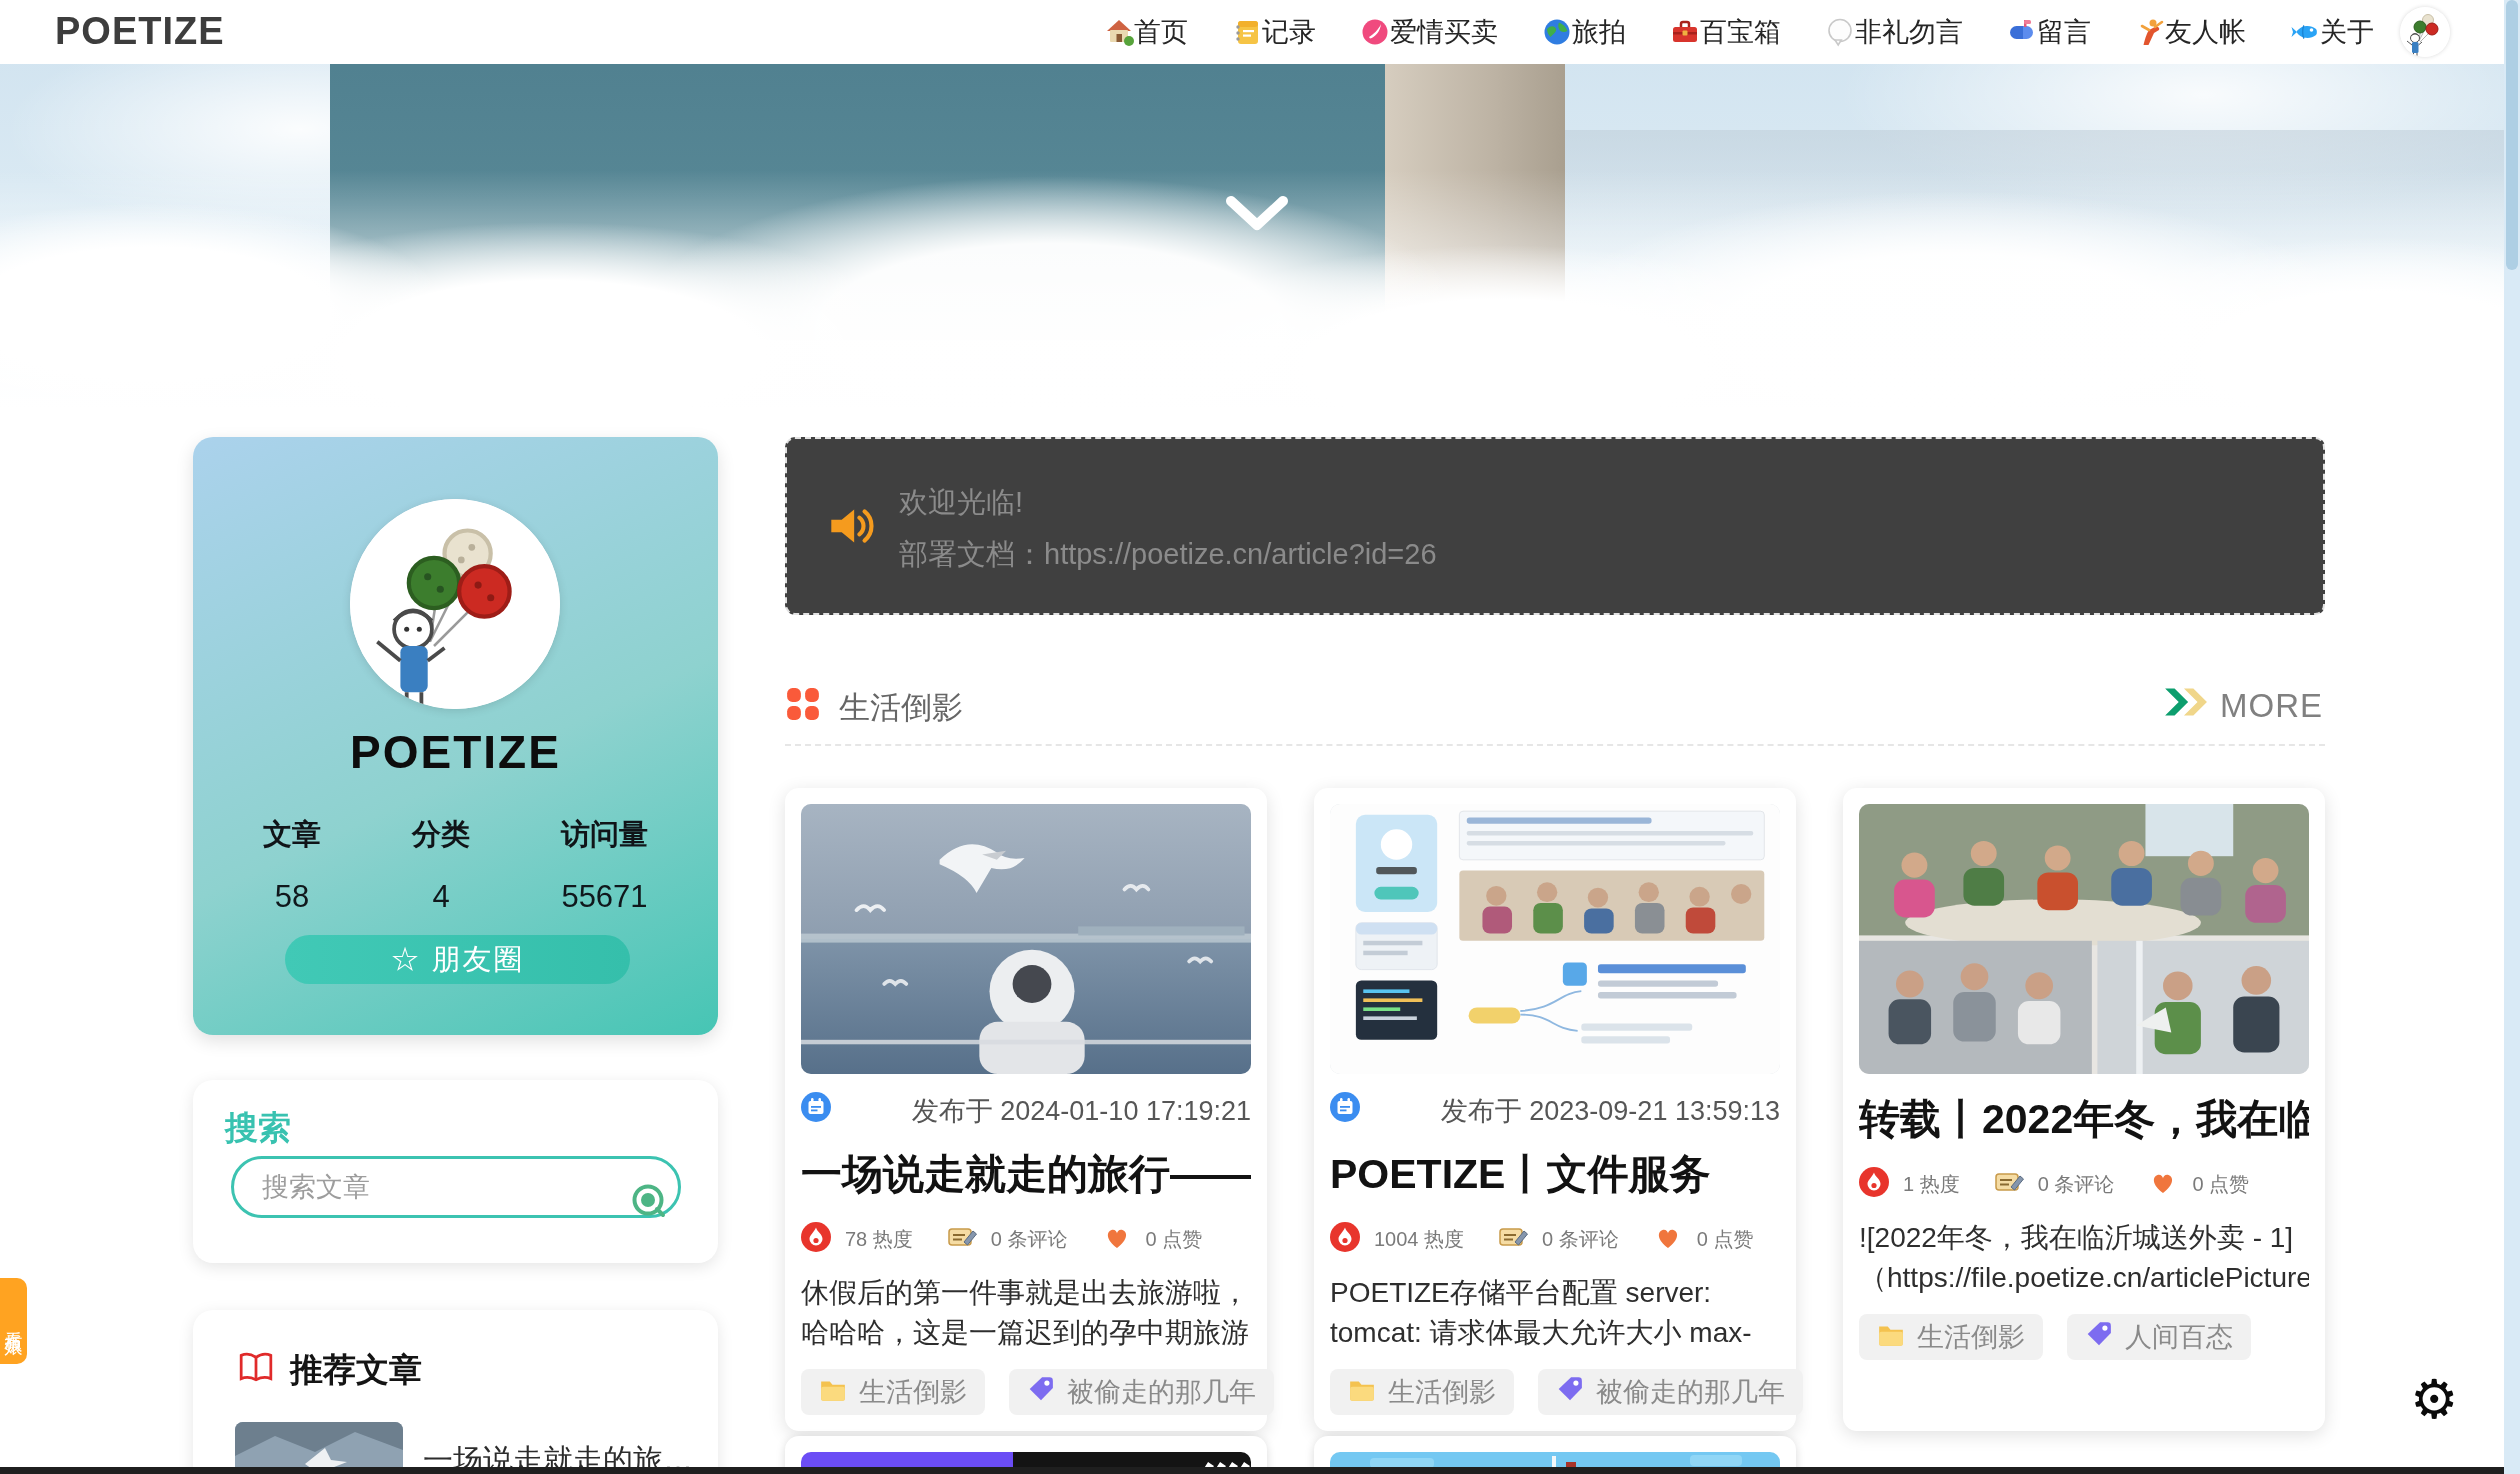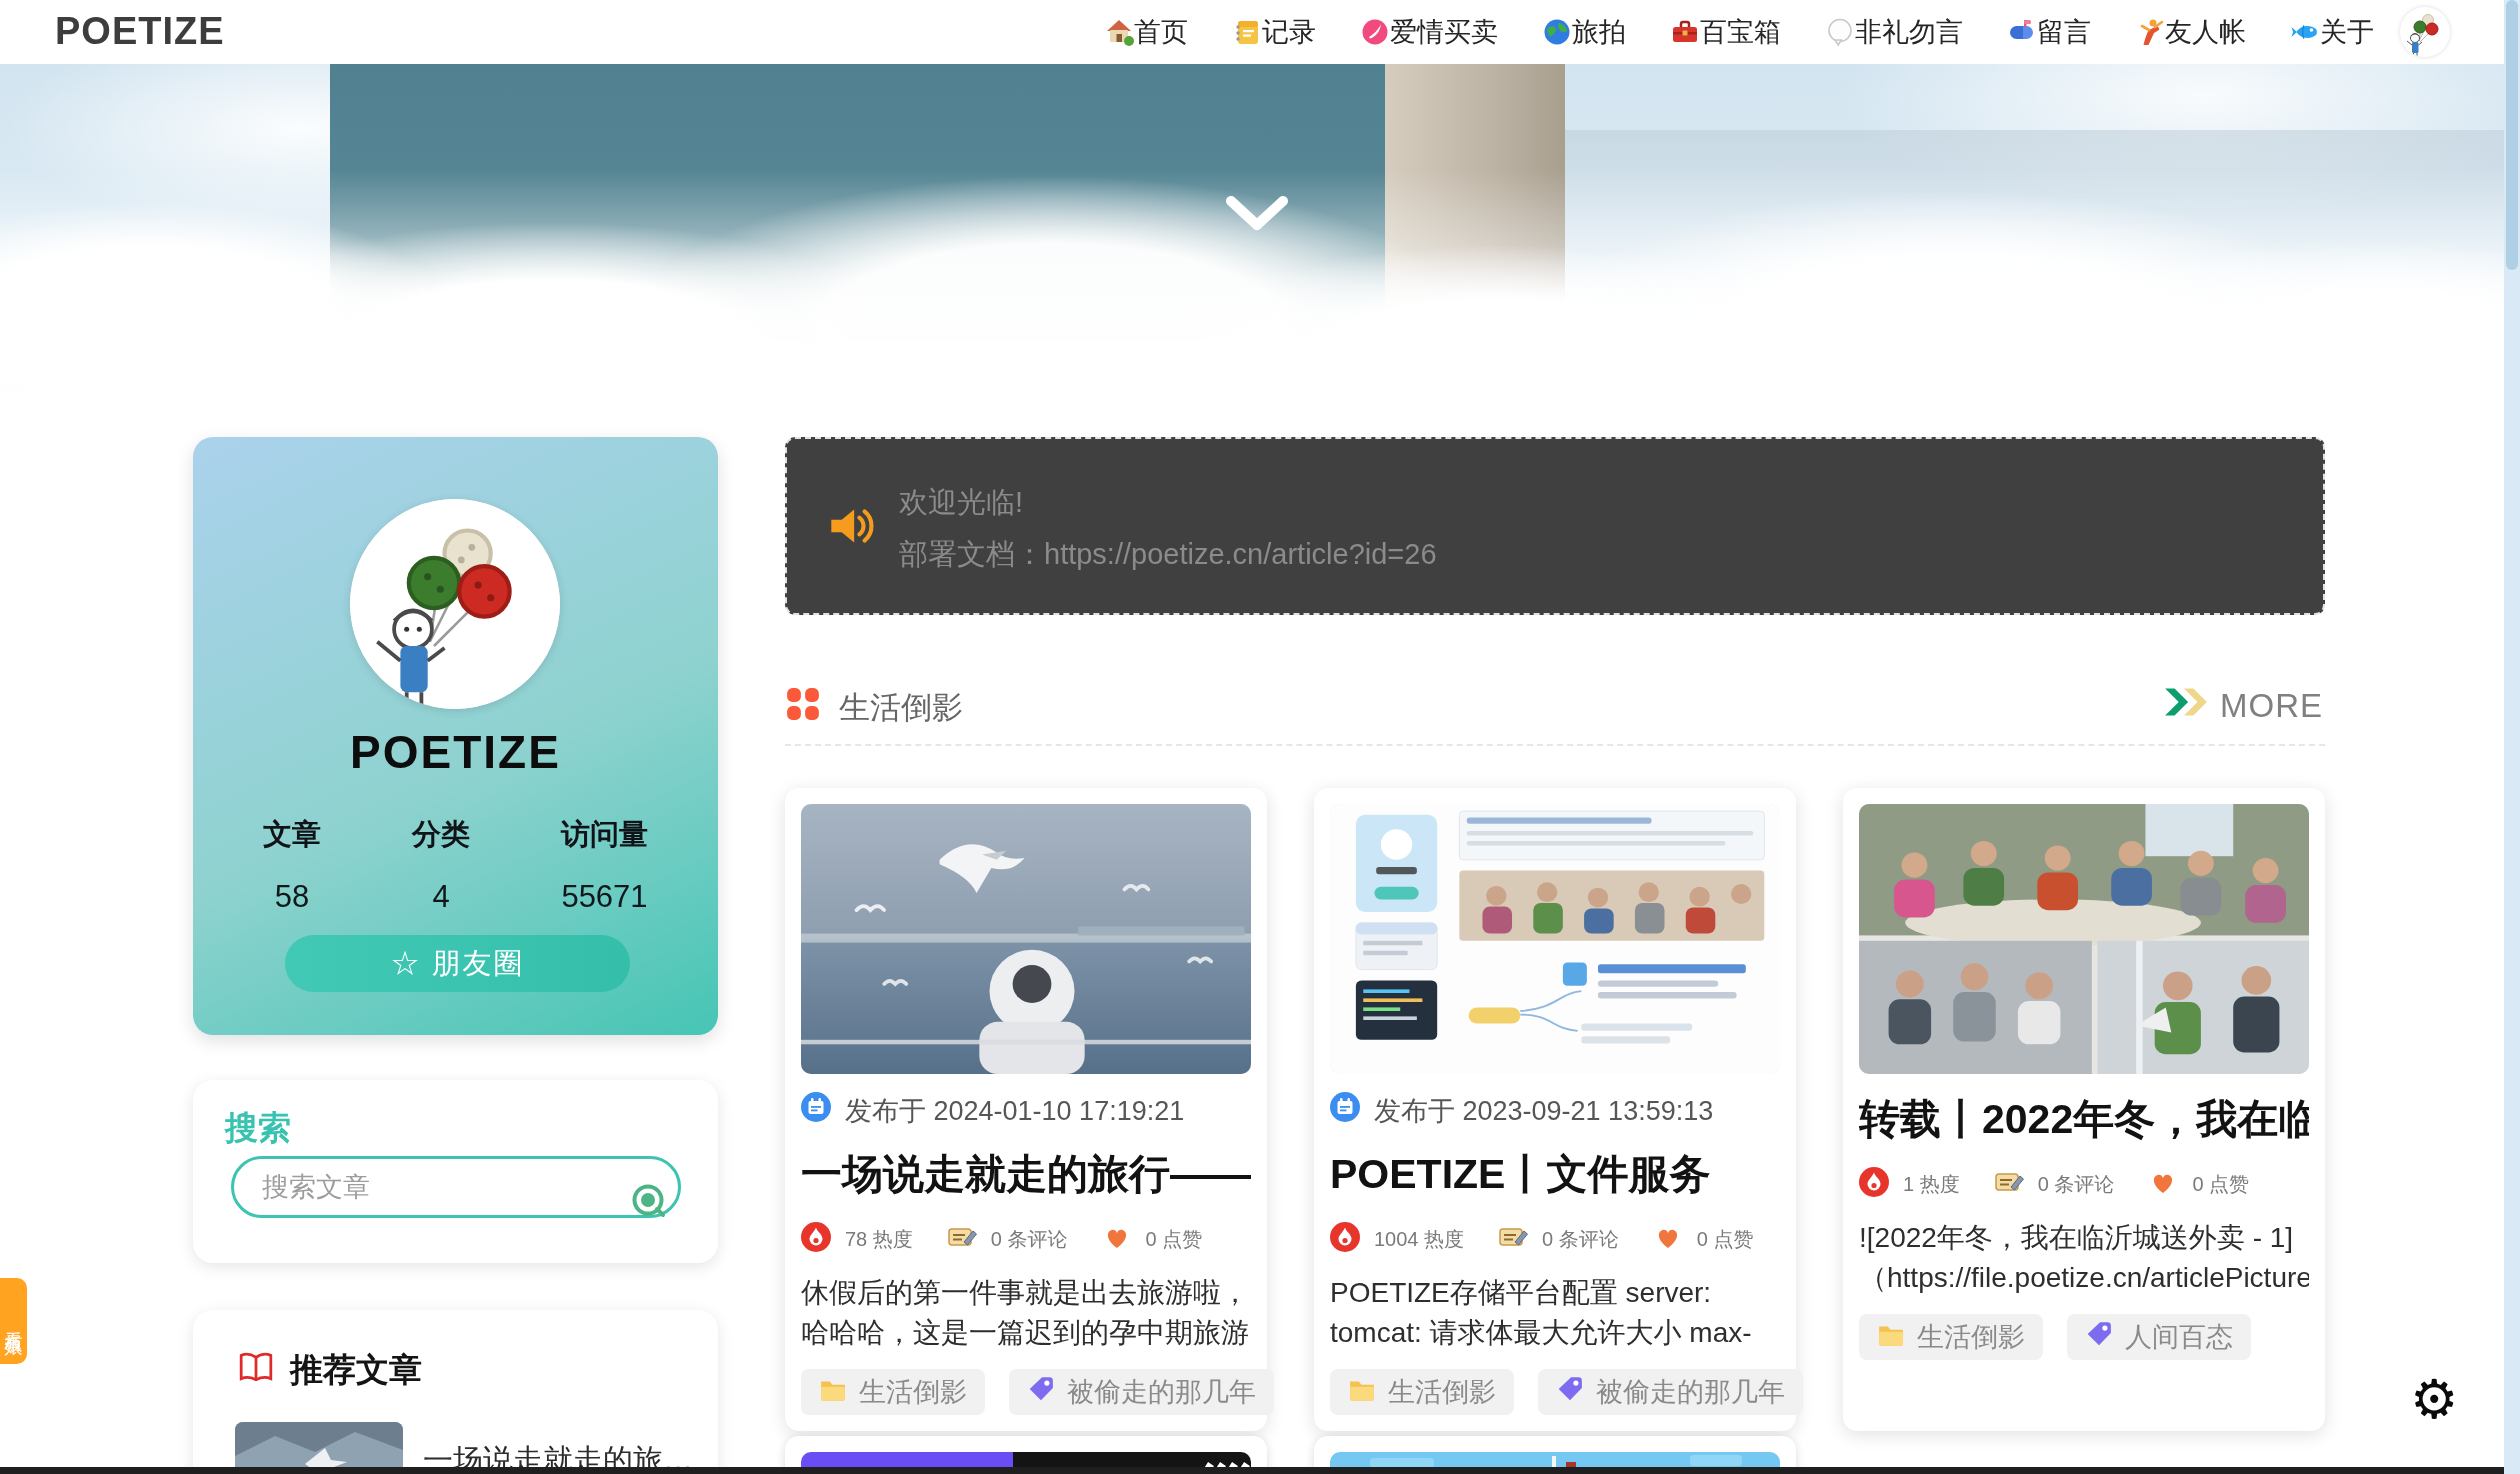--- a/index.html
+++ b/index.html
@@ -40,21 +40,21 @@
   
   .profile-card{position:absolute;left:193px;top:437px;width:525px;height:598px;border-radius:20px;
       background:linear-gradient(155deg,#abd2ec 0%,#8ed2cf 55%,#46c5b4 100%);
       box-shadow:0 6px 18px rgba(0,0,0,.12);z-index:5;}
   .profile-avatar{position:absolute;left:157px;top:62px;width:210px;height:210px;border-radius:50%;overflow:hidden;background:#fff;box-shadow:0 2px 10px rgba(0,0,0,.12);}
   .profile-name{position:absolute;left:0;top:288px;width:100%;text-align:center;font-size:46px;font-weight:800;color:#0d0d0d;letter-spacing:2px;}
   .profile-stats{position:absolute;left:70px;top:378px;width:385px;display:flex;justify-content:space-between;}
   .pstat{text-align:center;}
   .pstat-label{font-size:29px;color:#101418;font-weight:700;}
   .pstat-value{margin-top:24px;font-size:31px;color:#10181c;}
-  .friend-btn{position:absolute;left:92px;top:498px;width:345px;height:57px;border-radius:29px;
+  .friend-btn{position:absolute;left:92px;top:498px;width:345px;height:49px;border-radius:29px;
       background:linear-gradient(90deg,#41c9b6,#35bfab);color:#fff;font-size:29px;display:flex;align-items:center;justify-content:center;cursor:pointer;letter-spacing:2px;}
 
   .search-card{position:absolute;left:193px;top:1080px;width:525px;height:183px;border-radius:20px;background:#fff;box-shadow:0 4px 16px rgba(0,0,0,.1);z-index:5;}
   .search-title{position:absolute;left:32px;top:26px;font-size:33px;font-weight:800;color:#38c2b0;}
   .search-input{position:absolute;left:38px;top:76px;width:450px;height:62px;box-sizing:border-box;border:3px solid #3cc3b1;border-radius:31px;padding:0 60px 0 28px;font-size:27px;color:#444;outline:none;font-family:"Liberation Sans",sans-serif;}
   .search-input::placeholder{color:#9d9d9d;}
   .search-go{position:absolute;left:438px;top:103px;width:36px;height:36px;cursor:pointer;}
 
   .reco-card{position:absolute;left:193px;top:1310px;width:525px;height:240px;border-radius:20px;background:#fff;box-shadow:0 4px 16px rgba(0,0,0,.1);z-index:5;}
   .reco-title{position:absolute;left:45px;top:38px;display:flex;align-items:center;gap:16px;font-size:33px;font-weight:800;color:#141414;}
@@ -73,21 +73,21 @@
 
   .section-head{position:absolute;left:785px;top:686px;width:1540px;height:48px;}
   .section-title-wrap{position:absolute;left:0;top:0;display:flex;align-items:center;gap:18px;font-size:31px;color:#666;}
   .section-more{position:absolute;right:2px;top:0;display:flex;align-items:center;gap:12px;font-size:33px;color:#808080;cursor:pointer;letter-spacing:1px;}
   .section-divider{position:absolute;left:785px;top:744px;width:1540px;border-top:2px dashed #e6e6e6;}
 
   .cards-row{position:absolute;left:785px;top:788px;width:1540px;display:flex;justify-content:space-between;}
   .acard{width:482px;box-sizing:border-box;background:#fff;border-radius:14px;box-shadow:0 4px 18px rgba(0,0,0,.12);padding:16px;cursor:pointer;}
   .acard-img{width:100%;height:270px;border-radius:10px;overflow:hidden;background:#dde3e8;}
   .acard-img svg{display:block;width:100%;height:100%;}
-  .acard-date{margin-top:18px;display:flex;align-items:center;gap:14px;font-size:27px;color:#565656;}
+  .acard-date{margin-top:18px;display:flex;align-items:center;gap:14px;font-size:27px;color:#565656;justify-content:space-between;}
   .acard-title{margin-top:18px;font-size:41px;font-weight:800;color:#121212;white-space:nowrap;overflow:hidden;}
   .acard-stats{margin-top:20px;display:flex;align-items:center;gap:14px;font-size:20px;color:#7a7a7a;}
   .acard-stats .gap{width:6px;}
   .acard-excerpt{margin-top:16px;font-size:28px;color:#2e2e2e;line-height:1.42;height:80px;overflow:hidden;}
   .acard-tags{margin-top:16px;display:flex;gap:24px;}
   .tag-pill{display:inline-flex;align-items:center;gap:12px;background:#f1f1f1;border-radius:8px;height:46px;padding:0 18px;font-size:27px;color:#8a8a8a;cursor:pointer;white-space:nowrap;}
 
   .row2{position:absolute;left:785px;top:1436px;width:1540px;height:38px;}
   .sliver{position:absolute;top:0;width:482px;height:38px;background:#fff;border-radius:14px 14px 0 0;box-shadow:0 2px 10px rgba(0,0,0,.15);overflow:hidden;padding:16px 16px 0;box-sizing:border-box;}
   .sliver .simg{width:100%;height:34px;border-radius:10px 10px 0 0;overflow:hidden;}

